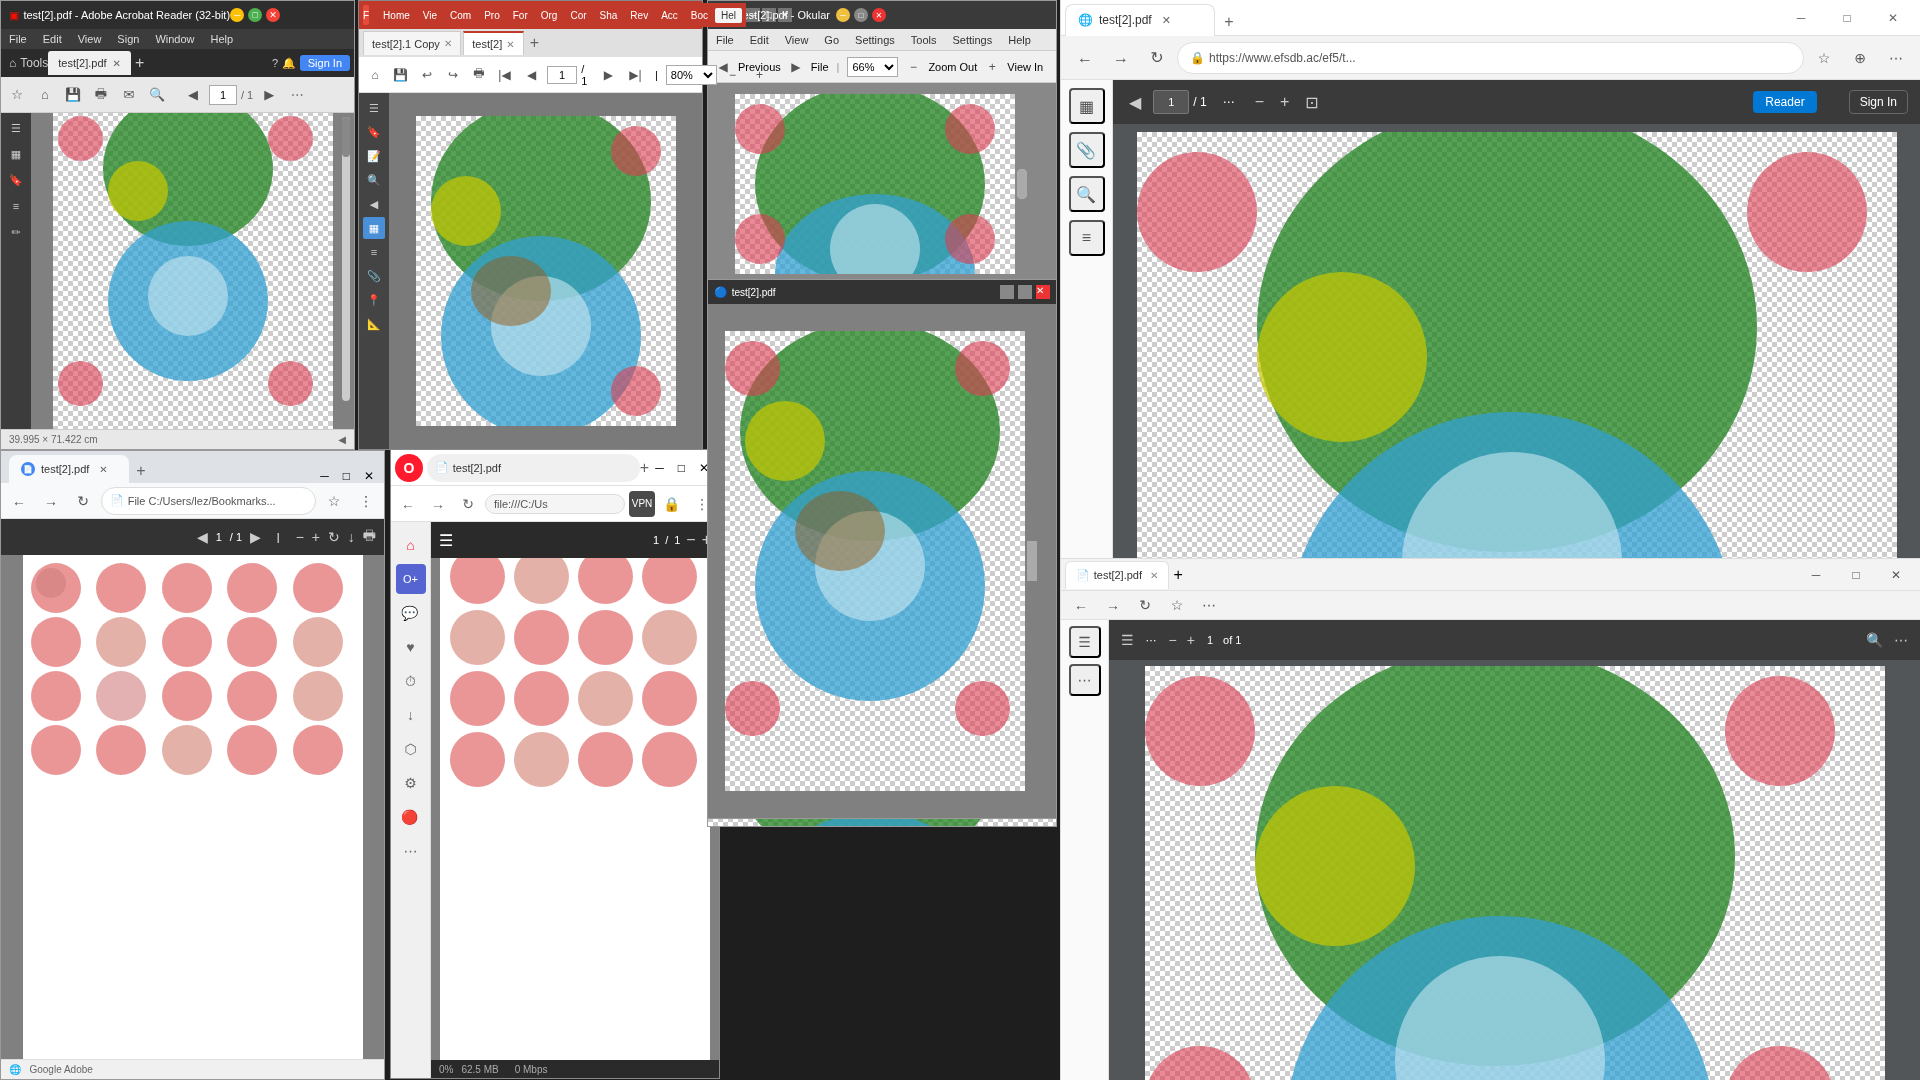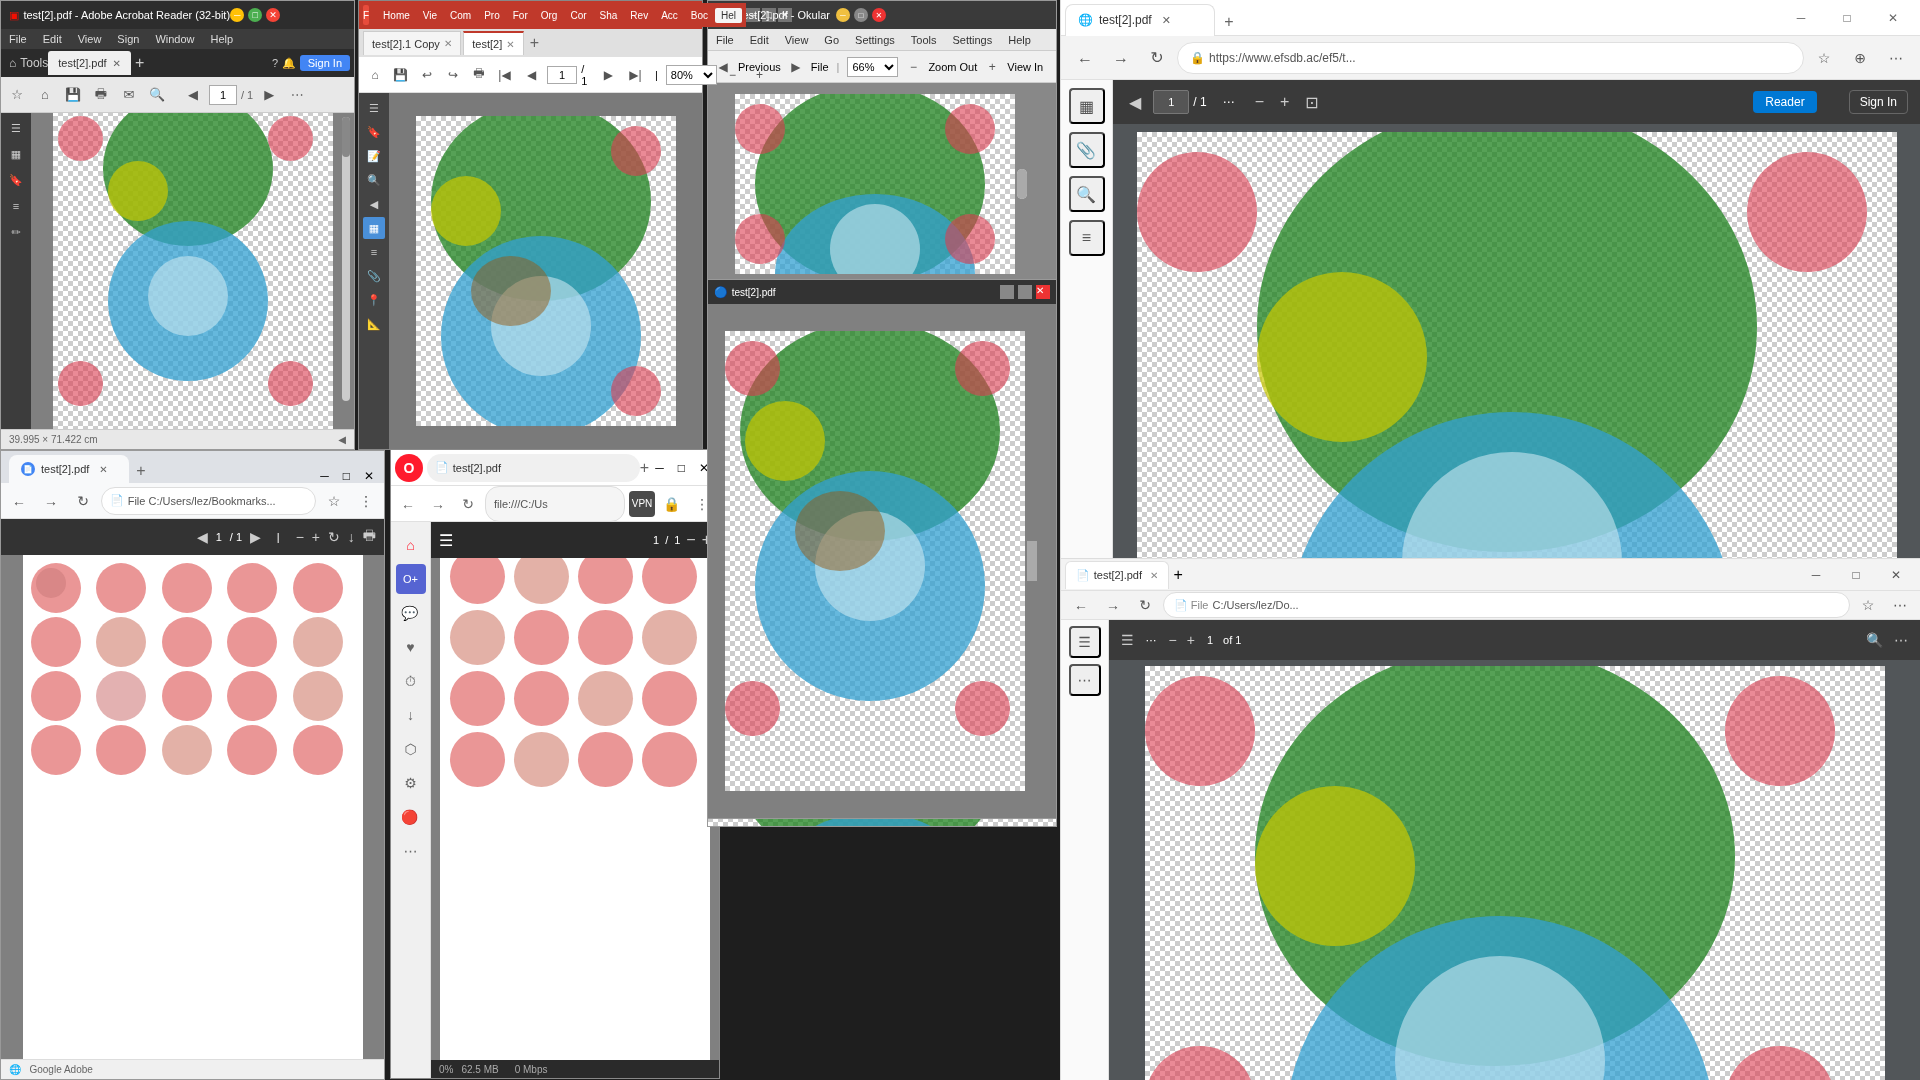--- a/index.html
+++ b/index.html
@@ -361,21 +361,21 @@
 
     .opera-nav-bar {
       height: 36px;
       background: #fff;
       border-bottom: 1px solid #e0e0e0;
       display: flex; align-items: center;
       padding: 0 4px; gap: 4px;
     }
     .opera-nav-btn { width: 26px; height: 26px; display: flex; align-items: center; justify-content: center; border: none; background: transparent; cursor: pointer; font-size: 14px; color: #666; border-radius: 50%; }
     .opera-address-bar {
-      flex: 1; height: 36px;
+      flex: 1; height: 20px;
       background: #f5f5f5;
       border: 1px solid #ddd; border-radius: 14px;
       display: flex; align-items: center;
       padding: 0 8px; font-size: 11px; color: #555;
     }
     .opera-side-rail {
       width: 40px;
       background: #f0f0f0;
       border-right: 1px solid #ddd;
       display: flex; flex-direction: column;
@@ -1194,24 +1194,20 @@
     <div class="edge2-titlebar-btns">
       <div class="edge2-titlebar-btn">─</div>
       <div class="edge2-titlebar-btn">□</div>
       <div class="edge2-titlebar-btn close">✕</div>
     </div>
   </div>
   <div class="edge2-nav-bar">
     <button class="edge2-nav-btn">←</button>
     <button class="edge2-nav-btn">→</button>
     <button class="edge2-nav-btn">↻</button>
-    <div class="edge2-address-bar">
-      <span style="color:#888;margin-right:4px;">📄 File</span>
-      <span>C:/Users/lez/Do...</span>
-    </div>
     <button class="edge2-nav-btn">☆</button>
     <button class="edge2-nav-btn">⋯</button>
   </div>
   <div class="edge2-content">
     <div class="edge2-pdf-sidebar">
       <button class="edge2-pdf-sidebar-btn">☰</button>
       <button class="edge2-pdf-sidebar-btn">⋯</button>
     </div>
     <div class="edge2-pdf-main">
       <div class="edge2-pdf-toolbar">

